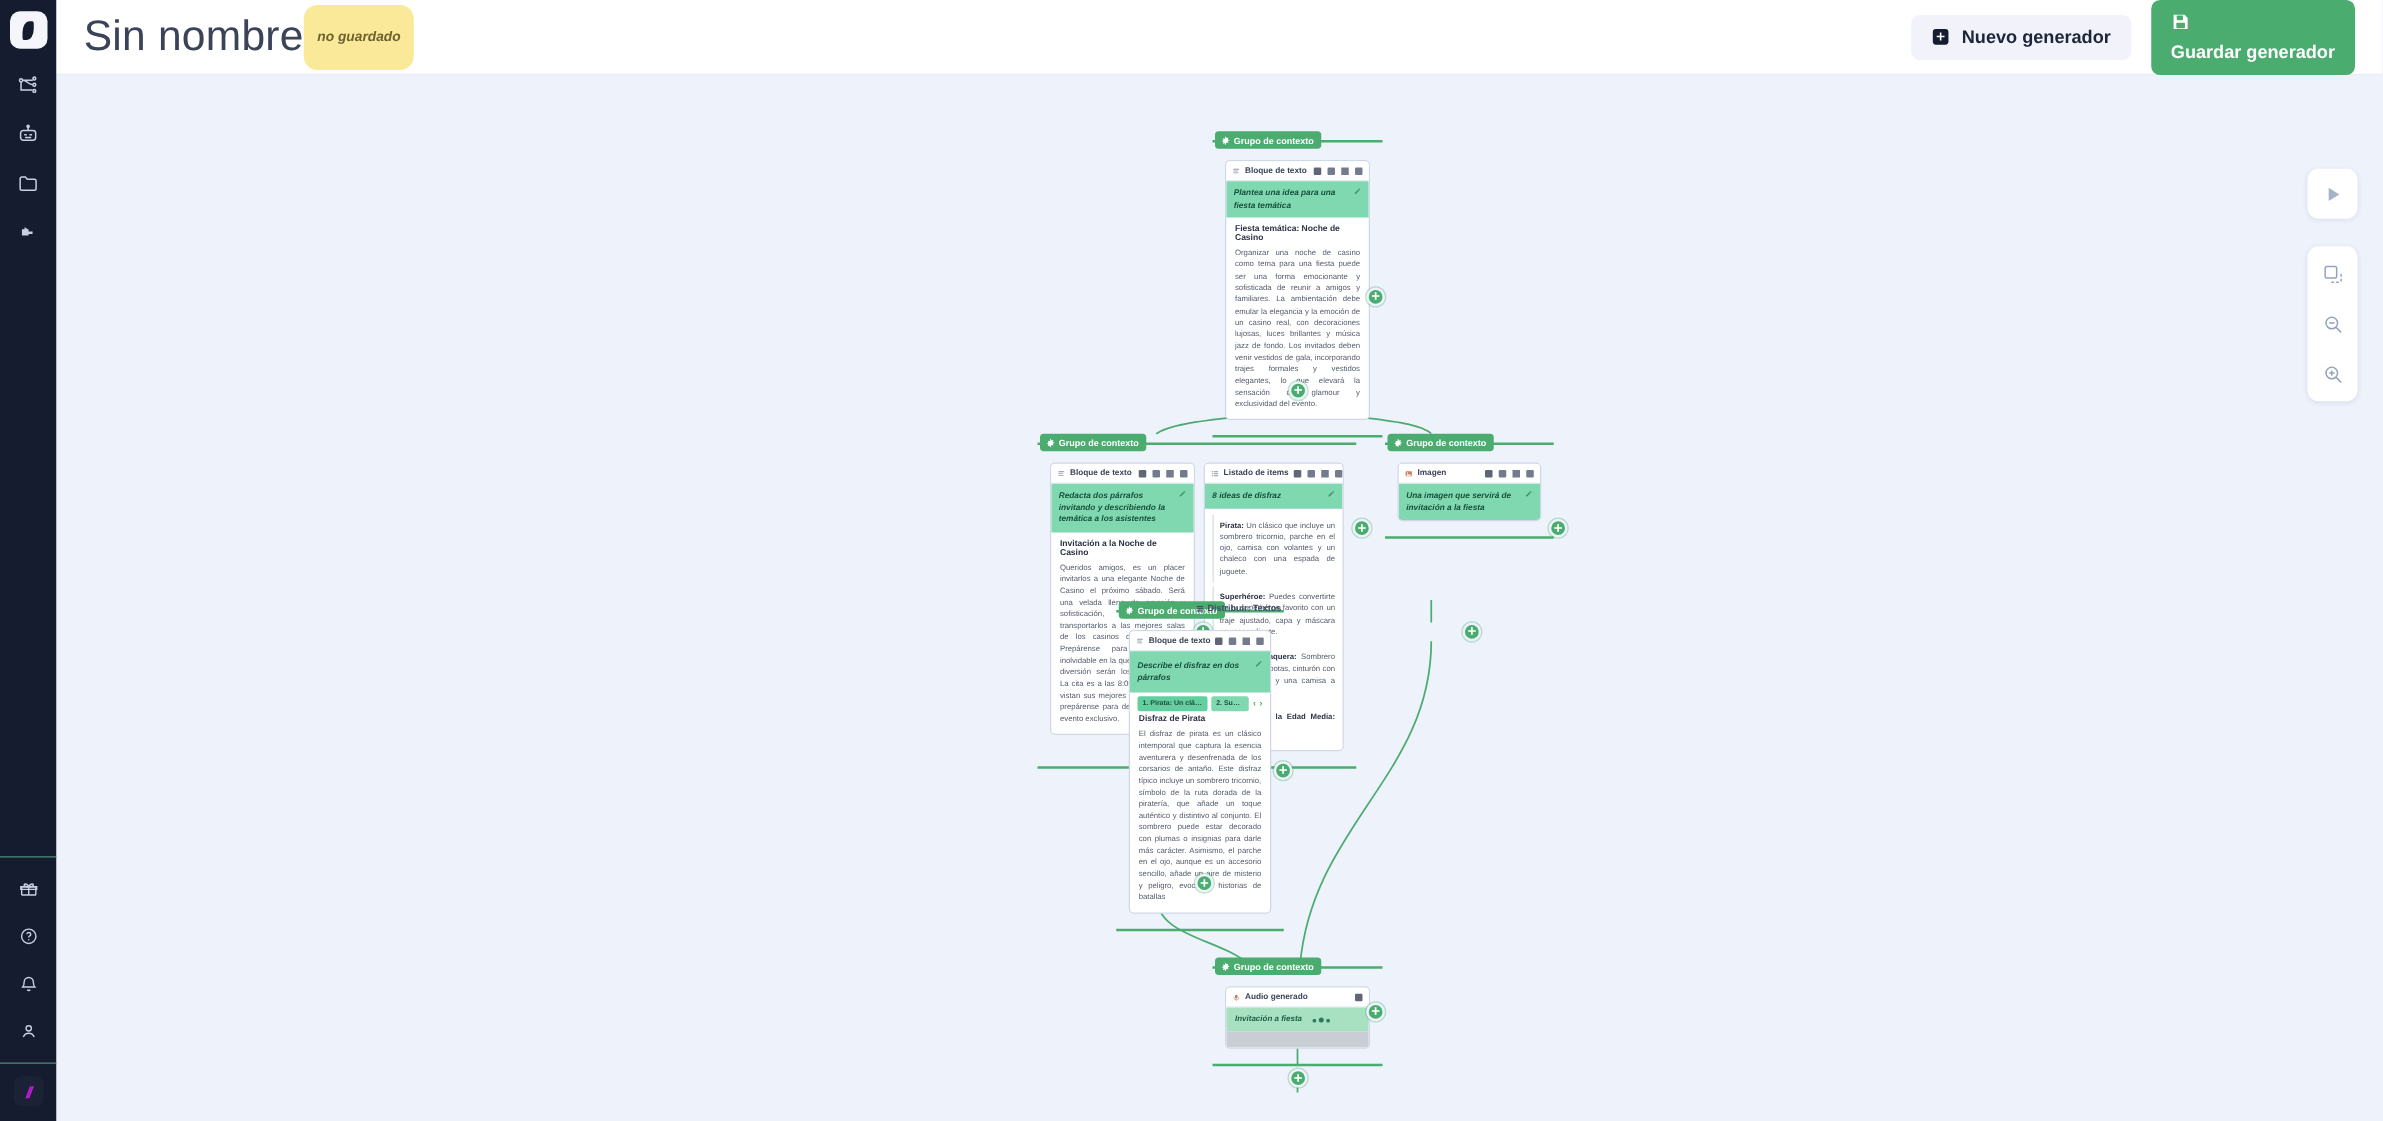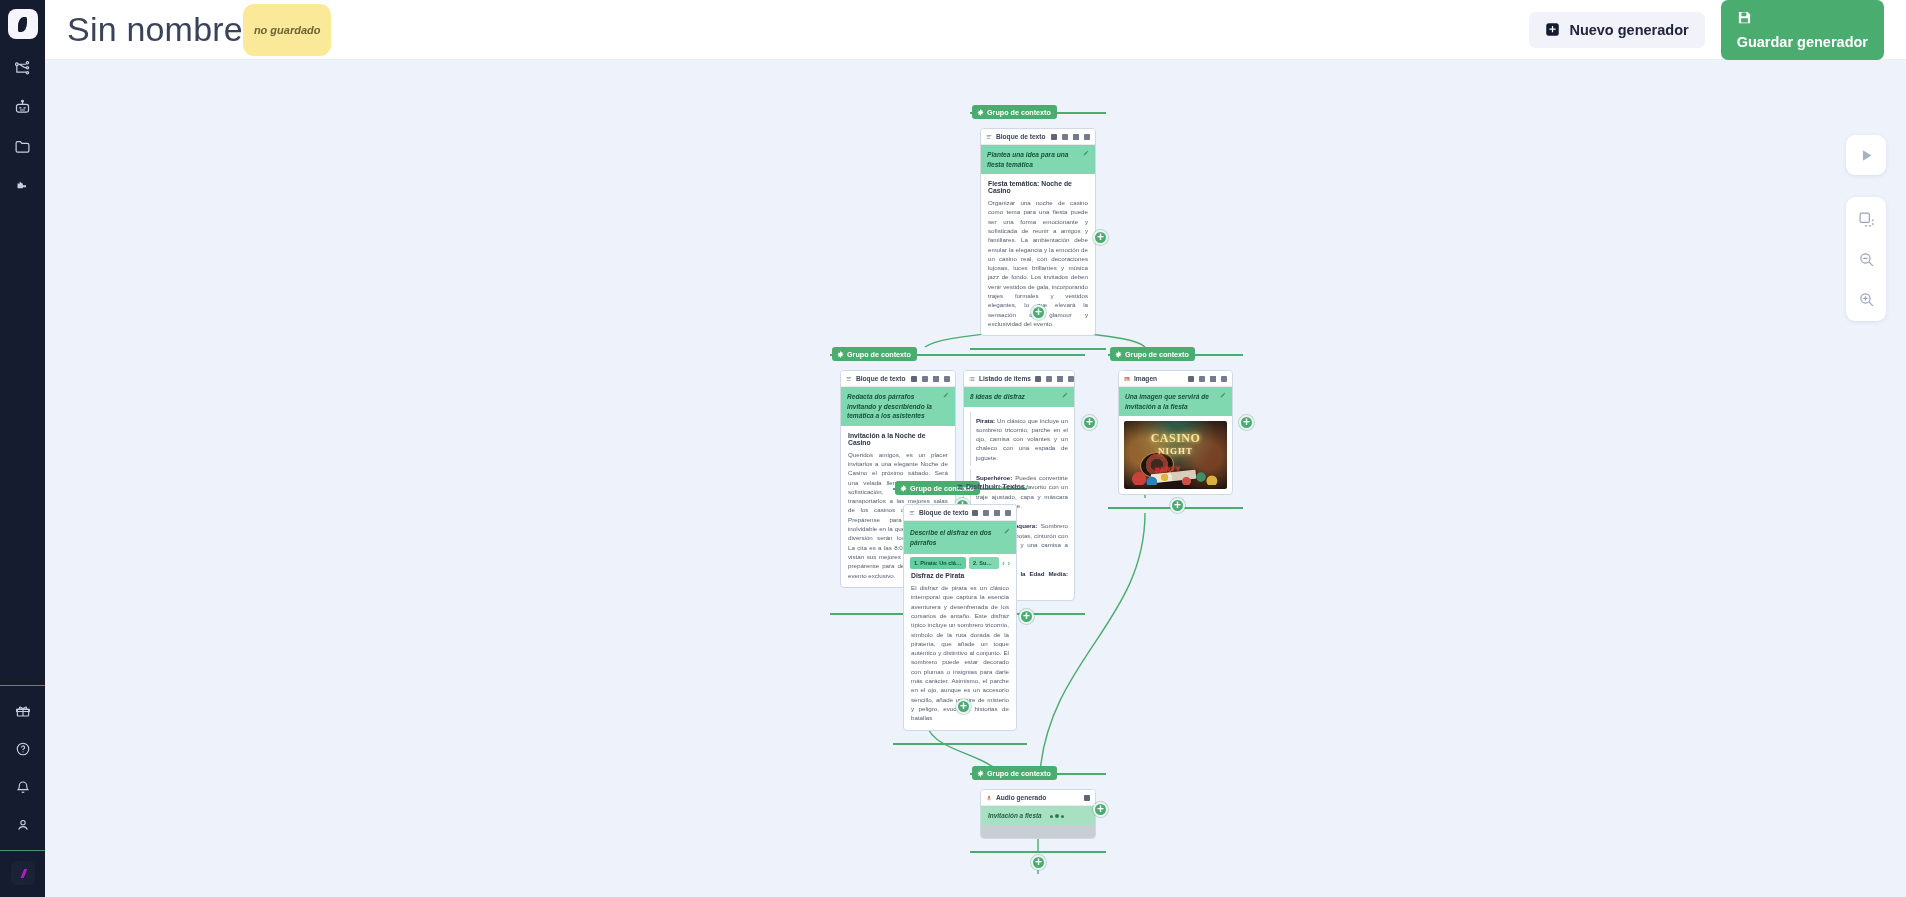--- a/index.html
+++ b/index.html
@@ -504,32 +504,20 @@
                 <i class="t3"></i>
                 <i class="t4"></i>
             </span>
           </div>
           <div class="prompt-bar">
             <span class="ptext">Una imagen que servirá de invitación a la fiesta</span>
             <svg class="pencil" viewBox="0 0 24 24" fill="#2f7a58">
                 <path d="M3 17.3V21h3.7L17.8 9.9l-3.7-3.7zM20.7 7a1 1 0 0 0 0-1.4l-2.3-2.3a1 1 0 0 0-1.4 0l-1.8 1.8 3.7 3.7z"></path>
               </svg>
           </div>
-          <div class="img-frame">
-            <div class="casino-img">
-              <div class="rou"></div>
-              <div class="neon">
-                <span>CASINO</span>
-                <small>NIGHT</small>
-              </div>
-              <div class="cards-strip"></div>
-              <div class="redtext">PARTY</div>
-              <div class="chips"></div>
-            </div>
-          </div>
         </div>
       </div>
     </div>
     <div class="plus" style="left: 1194px; top: 355px;">
         <span>+</span>
       </div>
     <div class="plus" style="left: 910px; top: 438px;">
         <span>+</span>
       </div>
     <div class="plus" style="left: 1125px; top: 438px;">

